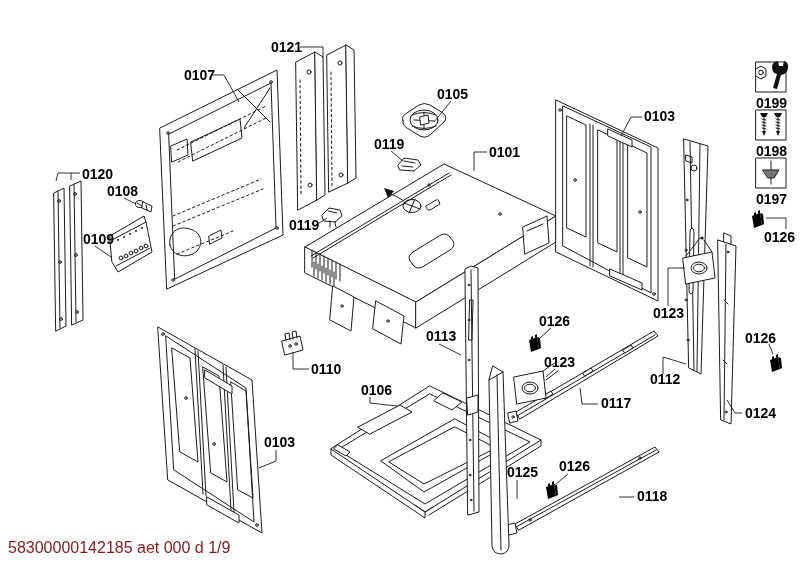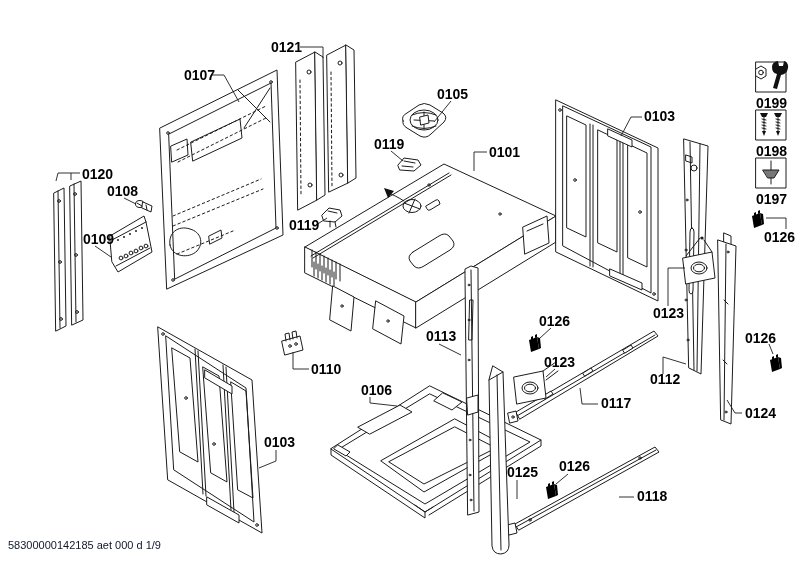--- a/index.html
+++ b/index.html
@@ -8,21 +8,21 @@
   .page svg{position:absolute;left:0;top:0;}
   .art path,.art polyline,.art polygon,.art line,.art ellipse,.art circle,.art rect{
       fill:none;stroke:#1c1c1c;stroke-width:1;stroke-linejoin:round;stroke-linecap:round;}
   .art .w{fill:#ffffff;}
   .art .dk{fill:#111;stroke:none;}
   .art .gy{fill:#777;stroke:#1c1c1c;}
   .art .dash{stroke-dasharray:2.5 2.8;}
   .art .dot{fill:#1c1c1c;stroke:none;}
   .part-label{font-family:"Liberation Sans",sans-serif;font-weight:bold;font-size:14px;fill:#000;}
   .leader{fill:none;stroke:#1c1c1c;stroke-width:0.9;}
-  .footer{position:absolute;left:8px;top:539px;font-size:11px;color:#0f172a;
+  .footer{position:absolute;left:8px;top:539px;font-size:16px;color:#7f1d1d;
           font-family:"Liberation Sans",sans-serif;}
 </style>
 </head>
 <body>
 
 <div class="page">
   <svg id="diagram" width="800" height="566" viewBox="0 0 800 566">
     <defs>
       <g id="clip126">
         <path class="w" d="M2,6 L10,3 L12,15 L4,18 Z"></path>

